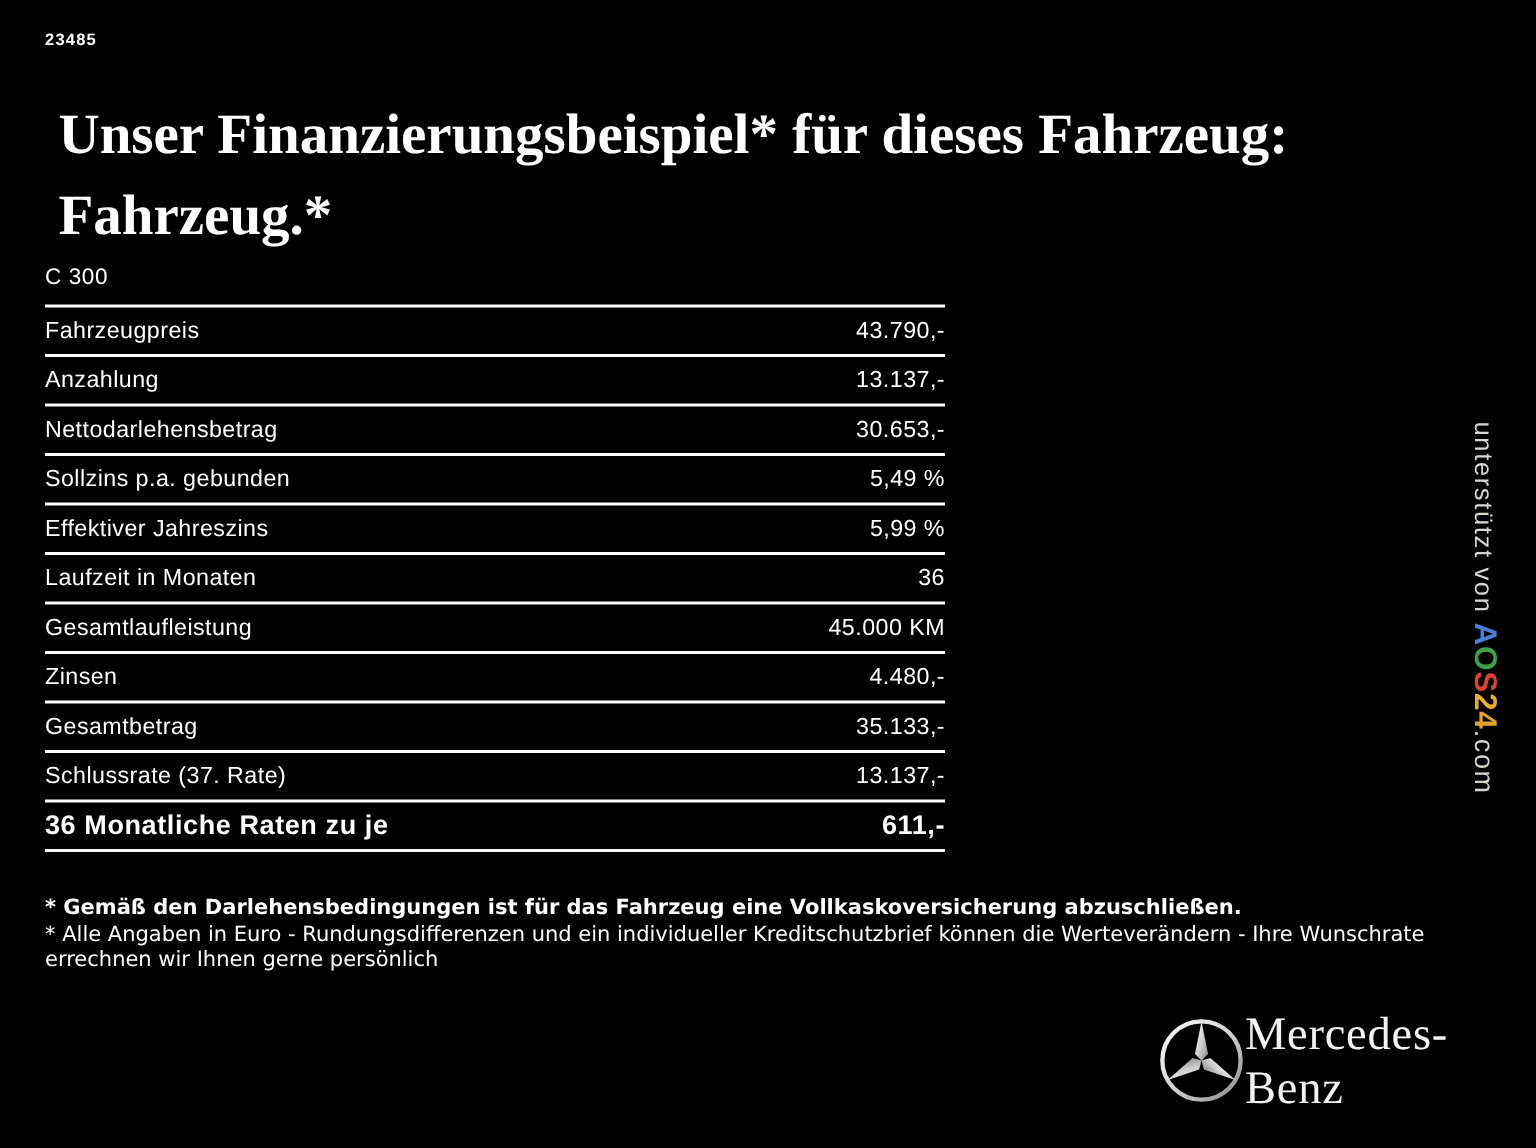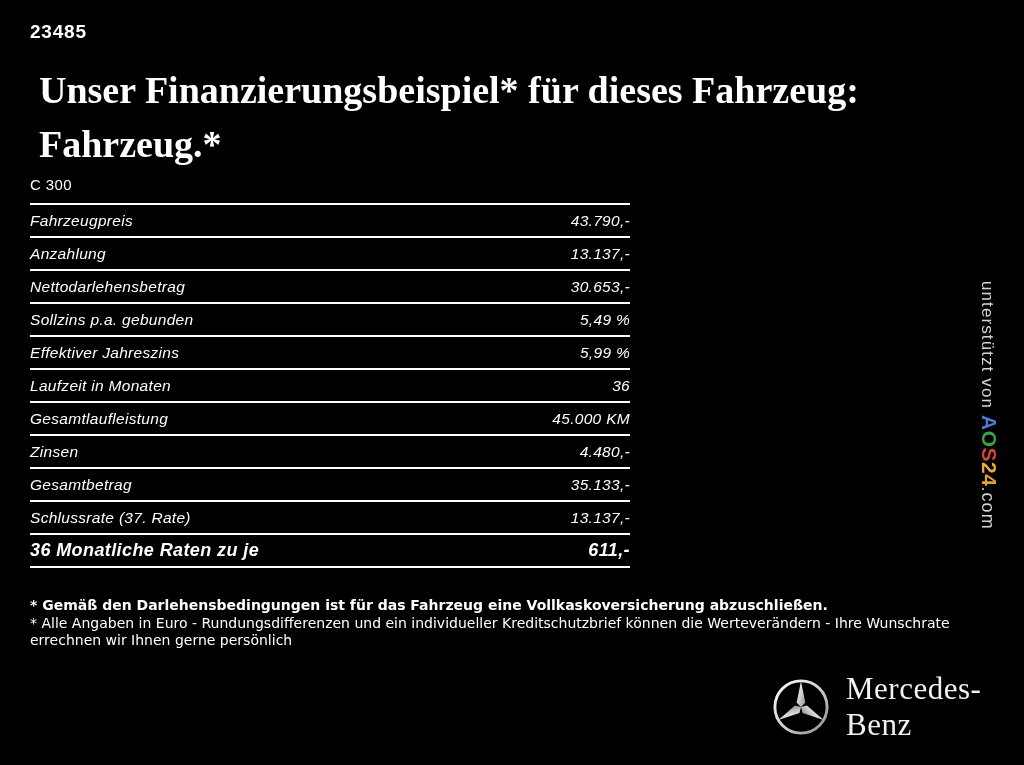--- a/index.html
+++ b/index.html
@@ -3,36 +3,36 @@
 <meta charset="utf-8">
 <style>
   html,body { margin:0; padding:0; background:#000; }
   .page {
     position:relative; width:1024px; height:765px;
     background:#000; overflow:hidden;
     font-family:"Liberation Sans", sans-serif; color:#fff;
   }
   .doc-number {
     position:absolute; left:30px; top:21px;
-    font-size:19px; letter-spacing:.8px; font-weight:bold; color:#fff;
+    font-size:11px; letter-spacing:.8px; font-weight:bold; color:#fff;
   }
   .title {
     position:absolute; left:39px; top:63px; width:960px;
     font-family:"Liberation Serif", serif; font-weight:700;
     font-size:38px; line-height:54px; color:#fff;
   }
   .model {
     position:absolute; left:30px; top:176px;
     font-size:15px; letter-spacing:.4px; color:#fff;
   }
   .fin-table { position:absolute; left:30px; top:203px; width:600px; }
   .frow {
     display:flex; justify-content:space-between; align-items:center;
     height:31px; border-top:2px solid #fff;
-    font-size:15.5px; letter-spacing:.3px;font-style:italic;
+    font-size:15.5px; letter-spacing:.3px;
   }
   .frow.total {
     border-bottom:2px solid #fff;
     font-size:18px; font-weight:700; letter-spacing:.4px;justify-content:space-between;
   }
   .frow .lab { text-align:left; }
   .frow .val { text-align:right; }
   .footnotes {
     position:absolute; left:30px; top:597px; width:950px;
     font-family:"DejaVu Sans", sans-serif;
@@ -45,21 +45,21 @@
     white-space:nowrap; font-size:17px; letter-spacing:1.1px;
     color:#d8d5d0;
   }
   .sponsor .brand-letter {
     font-weight:bold; font-size:21px; letter-spacing:.5px;
   }
   .sponsor .brand-prefix { margin-right:6px; }
   .sponsor .brand-suffix { font-size:18px; }
   .footer-brand {
     position:absolute; left:772px; top:676px; height:62px;
-    display:flex; align-items:center; gap:16px;
+    display:flex; align-items:center; 
   }
   .footer-brand svg { width:58px; height:58px; display:block; }
   .footer-brand .brand-name {
     font-family:"Liberation Serif", serif; font-size:31px;
     color:#f2f2f2; letter-spacing:.5px;
   }
 </style>
 </head>
 <body>
 

